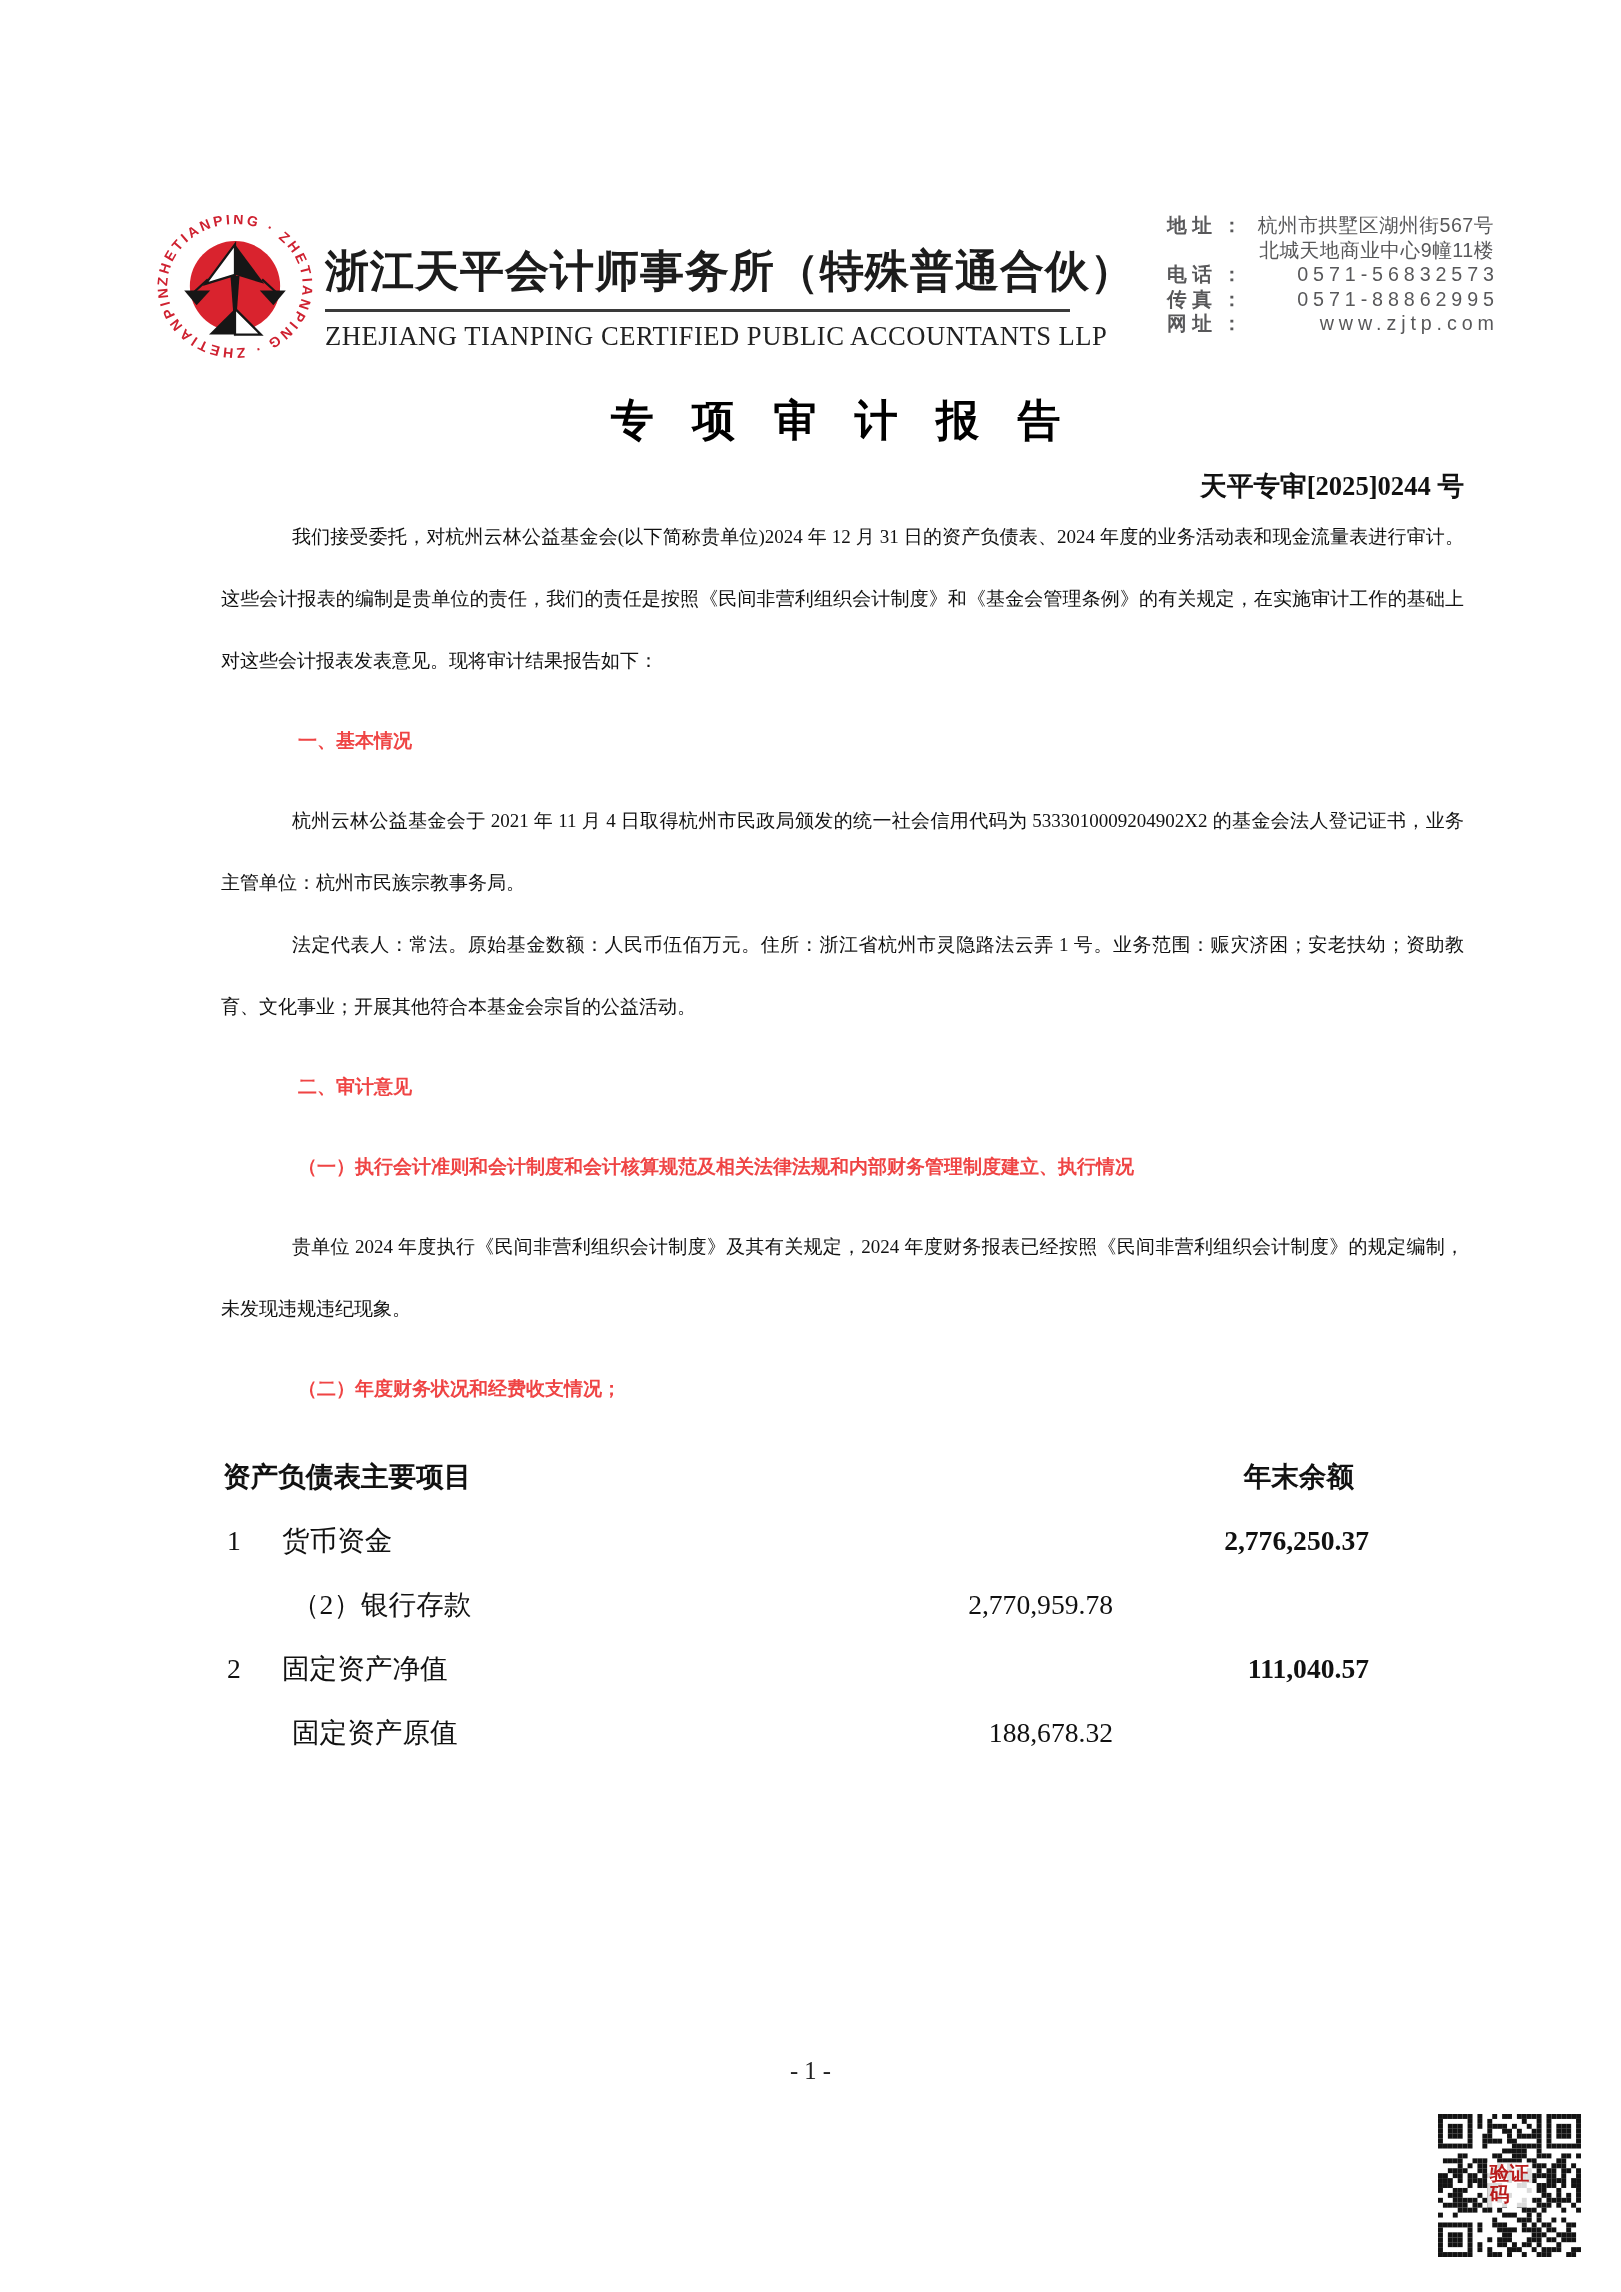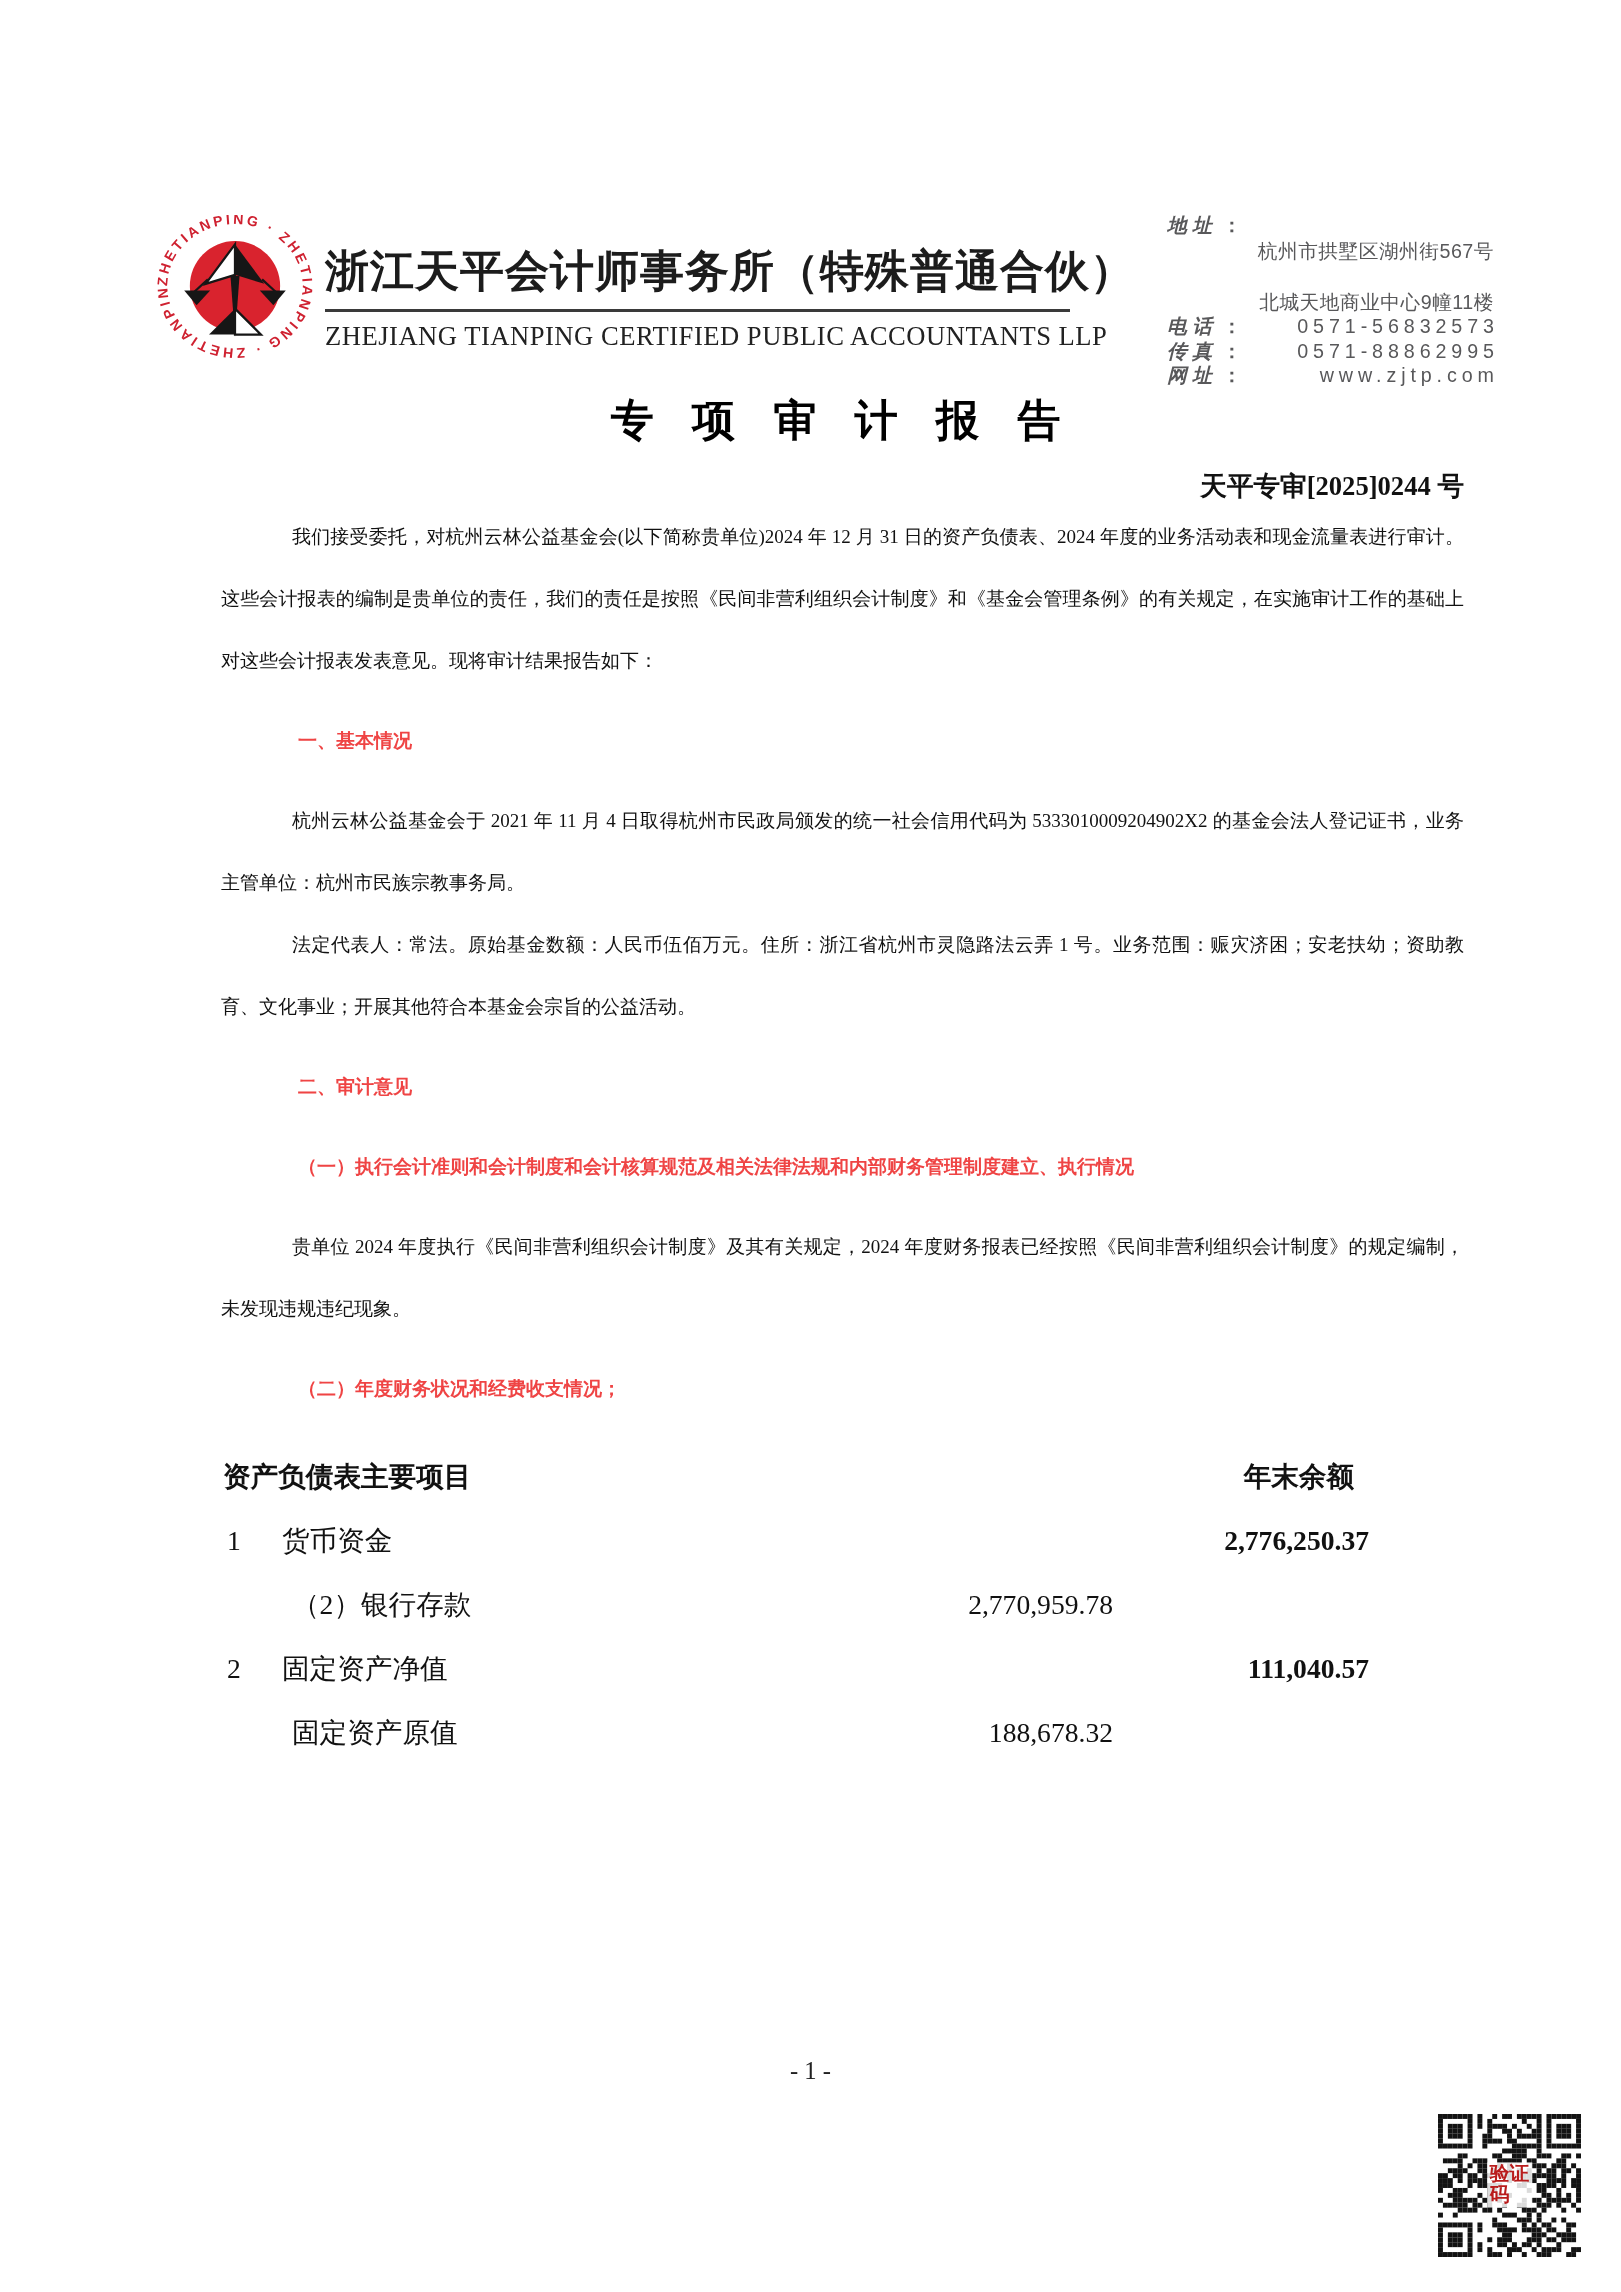--- a/index.html
+++ b/index.html
@@ -24,25 +24,25 @@
   .company-en{
     font-size:26.6px;font-weight:normal;letter-spacing:0.5px;color:#222;
     font-family:"Liberation Serif","DejaVu Serif",serif;white-space:nowrap;
   }
   .contact{
     position:absolute;left:1167px;top:213px;width:327px;
     font-family:"Liberation Sans","DejaVu Sans",sans-serif;
     color:#58585a;font-size:19.7px;line-height:24.6px;
   }
   .c-row{display:flex;align-items:flex-start;}
-  .c-label{font-weight:bold;width:49px;display:flex;justify-content:space-between;flex:none;font-style:italic;}
+  .c-label{font-weight:bold;width:49px;display:flex;justify-content:space-between;flex:none;}
   .c-colon{font-weight:bold;flex:none;margin:0 3.9px 0 5.9px;}
   .c-val{flex:1;text-align:right;white-space:nowrap;}
   .c-val.spread{letter-spacing:4.9px;margin-right:-4.9px;}
-  .c-val.addr{letter-spacing:0.5px;margin-top:26px;}
+  .c-val.addr{letter-spacing:0.5px;}
 
   
   .flow{position:absolute;left:221px;top:390px;width:1243px;}
   .doc-title{
     text-align:center;font-size:43px;font-weight:bold;letter-spacing:13.8px;
     color:#000;line-height:61px;white-space:nowrap;
   }
   .doc-number{text-align:right;font-size:26.6px;font-weight:bold;margin-top:15.8px;line-height:39px;}
   .addressee{font-size:28.6px;font-weight:bold;margin-top:19.7px;line-height:62px;}
   .bodytext{font-size:19px;line-height:62px;text-align:justify;}

